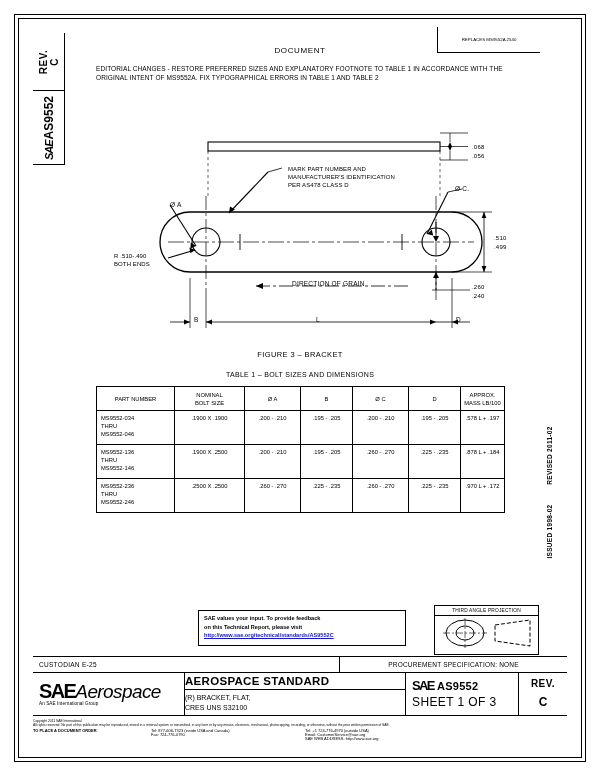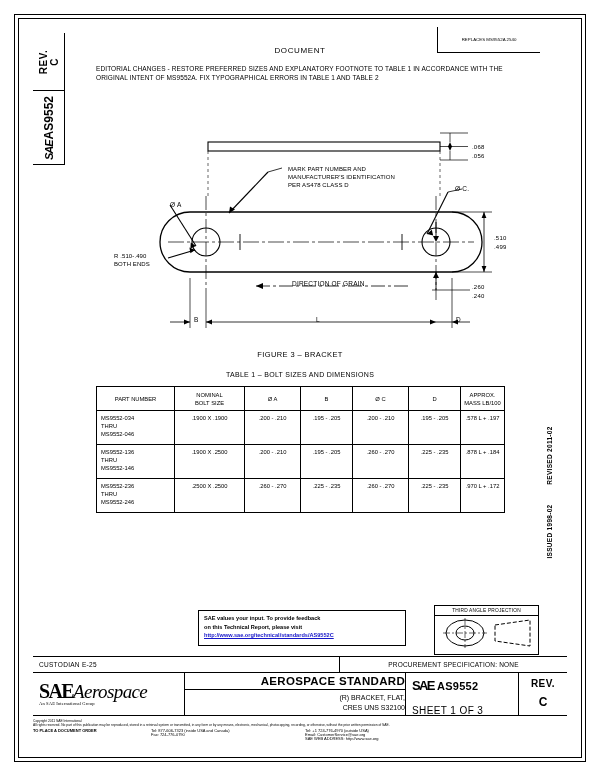--- a/index.html
+++ b/index.html
@@ -208,52 +208,52 @@
     width: 227px; height: 17px;
     border: 1px solid #000; border-left: none; border-right: none;
     font-size: 6.5px; padding: 4px 0 0 0;
     text-align: center; letter-spacing: .2px;
   }
 
   .tb-logo {
     position: absolute; left: 33px; top: 673px;
     width: 152px; height: 43px;
     border: 1px solid #000; border-left: none; border-top: none;
-    padding-left: 6px; padding-top: 7px; font-family: Liberation Serif, serif;
+    padding-left: 6px; padding-top: 7px;
   }
   .sae-logo-txt {
     font-size: 20px; font-weight: bold; letter-spacing: -1.6px;
     display: inline-block;
   }
   .aero-txt {
     font-size: 19px; font-style: italic; letter-spacing: -.6px;
   }
   .sae-sub { font-size: 4.6px; margin-top: -2px; letter-spacing: .1px; }
 
   .tb-title {
     position: absolute; left: 185px; top: 673px;
     width: 221px; height: 43px;
     border: 1px solid #000; border-left: none; border-top: none;
-    text-align: right;
+    text-align: left;
   }
   .tb-title .std {
     font-size: 11.5px; font-weight: bold; letter-spacing: .3px;
     padding-top: 2px;
     border-bottom: 1px solid #000; padding-bottom: 2px;
   }
   .tb-title .sub { font-size: 7px; line-height: 9.5px; padding-top: 3px; }
 
   .tb-num {
     position: absolute; left: 406px; top: 673px;
     width: 113px; height: 43px;
     border: 1px solid #000; border-left: none; border-top: none;
     padding-left: 6px; padding-top: 5px;
   }
   .tb-num .n { font-size: 11px; font-weight: bold; letter-spacing: .3px; }
-  .tb-num .sheet { font-size: 10px; margin-top: 12px; letter-spacing: .4px; }
+  .tb-num .sheet { font-size: 12px; margin-top: 2px; letter-spacing: .4px; }
 
   .tb-rev {
     position: absolute; left: 519px; top: 673px;
     width: 48px; height: 43px;
     border: 1px solid #000; border-left: none; border-top: none; border-right: none;
     text-align: center; padding-top: 5px;
   }
   .tb-rev .r { font-size: 10px; font-weight: bold; letter-spacing: .4px; }
   .tb-rev .c { font-size: 12px; font-weight: bold; margin-top: 6px; }
 

